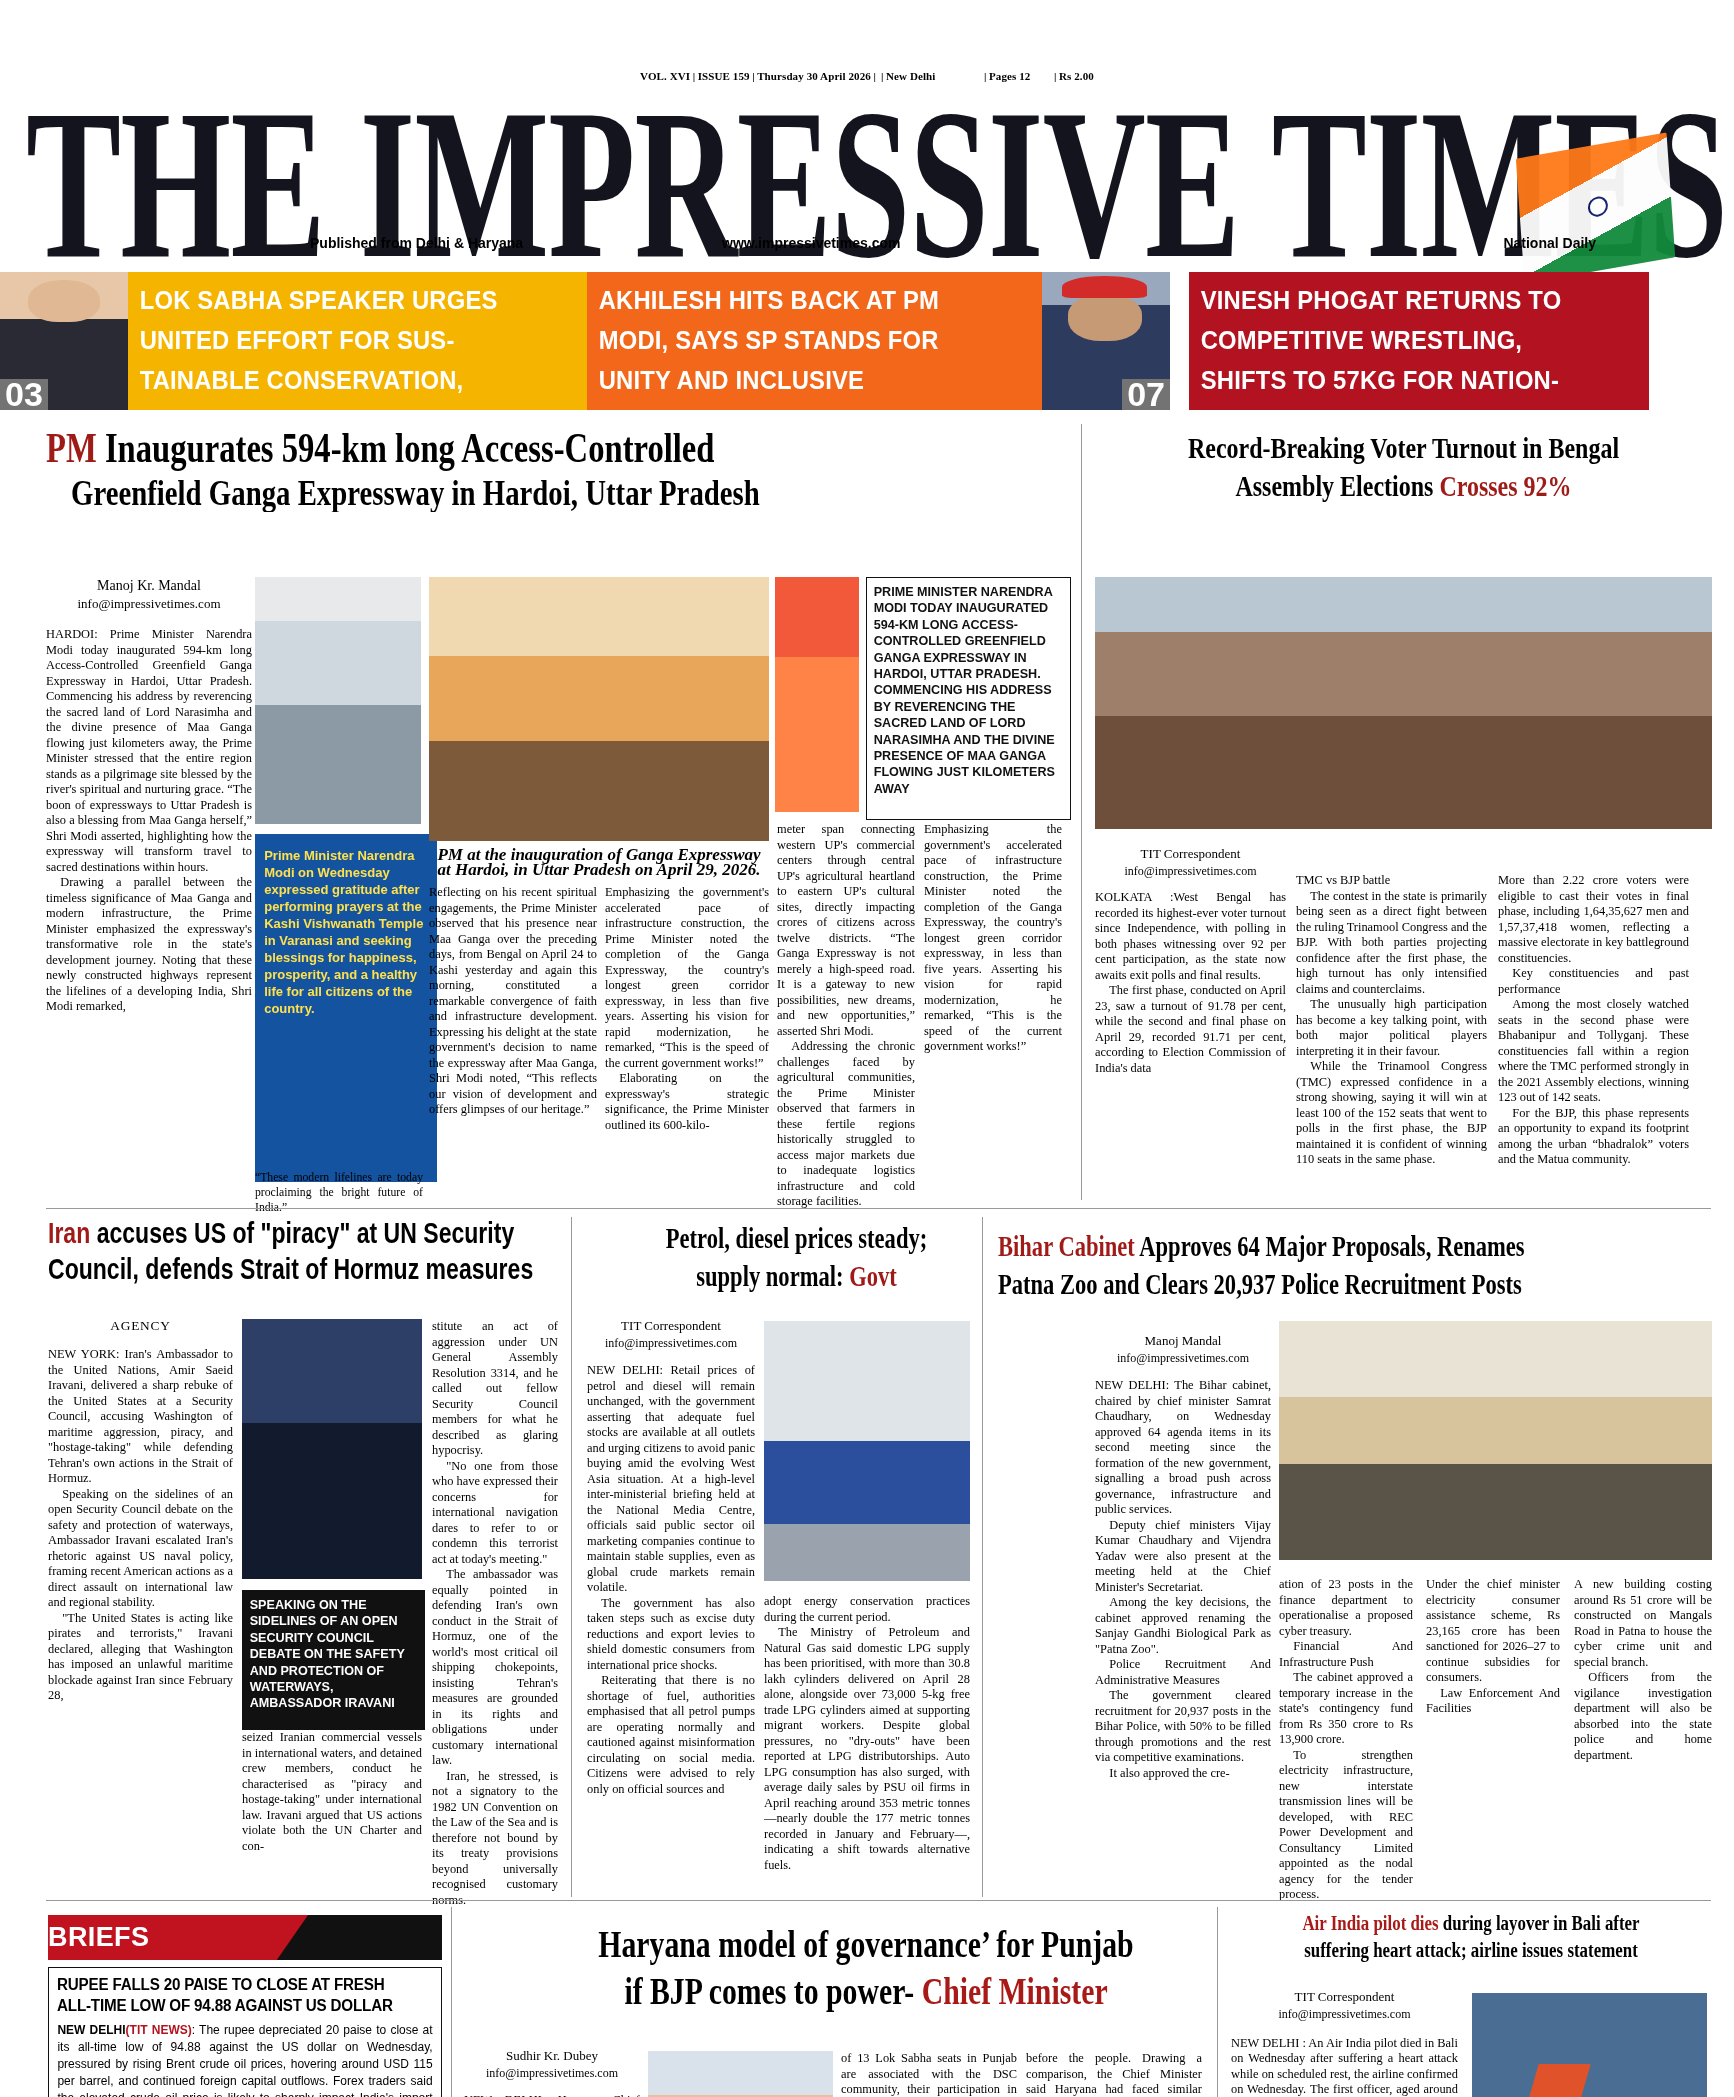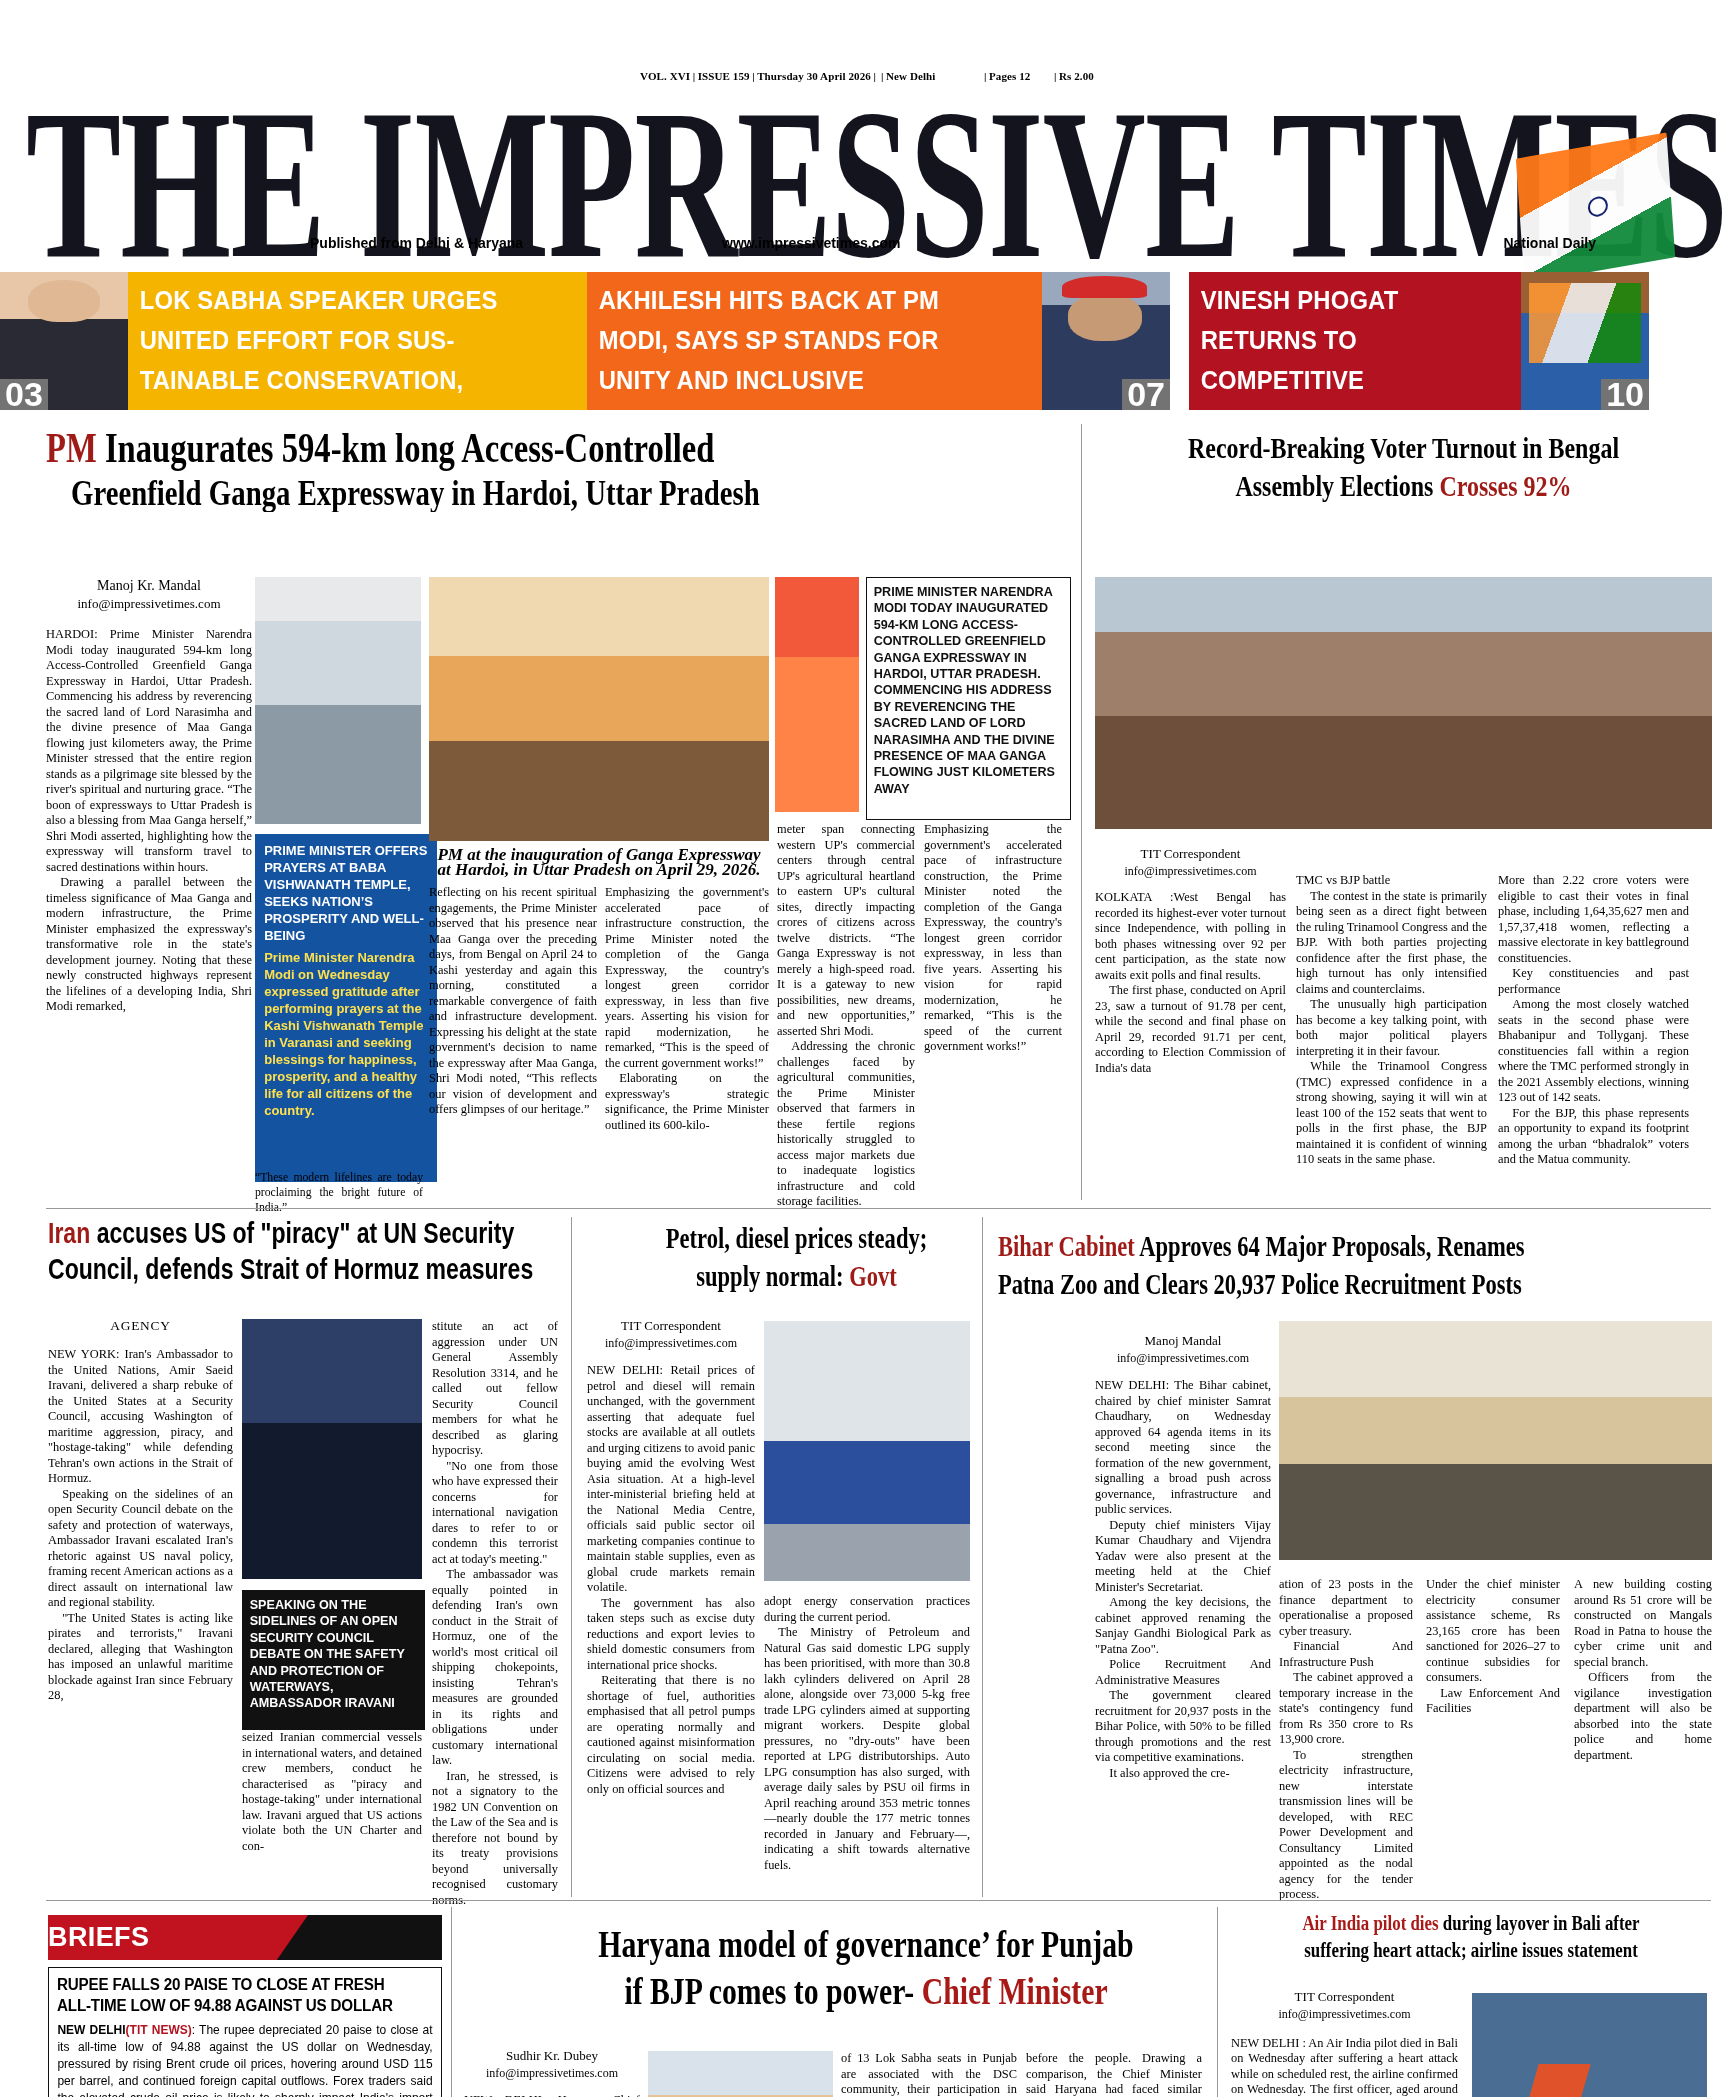--- a/index.html
+++ b/index.html
@@ -211,24 +211,20 @@
     <div class="bnr b2">
       <div class="txt">AKHILESH HITS BACK AT PM MODI, SAYS SP STANDS FOR UNITY AND INCLUSIVE DEVELOPMENT</div>
       <div class="ph right">
         <div class="portrait p-ak"></div>
         <div class="pagenum rt">07</div>
       </div>
     </div>
 
     <div class="bnr b3">
       <div class="txt">VINESH PHOGAT RETURNS TO COMPETITIVE WRESTLING, SHIFTS TO 57KG FOR NATION-</div>
-      <div class="ph right">
-        <div class="portrait p-vp"></div>
-        <div class="pagenum rt">10</div>
-      </div>
     </div>
   </div>
 
   <div class="hl" style="position:absolute;left:46px;top:428px;width:1015px;font-size:34px;">
     <span class="red">PM</span><span> Inaugurates 594-km long Access-Controlled</span>
   </div>
   <div class="hl" style="position:absolute;left:71px;top:474px;width:998px;font-size:30px;">Greenfield Ganga Expressway in Hardoi, Uttar Pradesh</div>
 
   <div class="rule" style="left:1081px;top:424px;width:1.3px;height:776px;background:#999;"></div>
 
@@ -240,21 +236,20 @@
   <div class="col" style="left:46px;top:577px;width:206px;">
     <div class="byline">Manoj Kr. Mandal</div>
     <div class="byline" style="font-size:13px;">info@impressivetimes.com</div>
     <div class="body" style="margin-top:15px;">
       <p class="first">HARDOI: Prime Minister Narendra Modi today inaugurated 594-km long Access-Controlled Greenfield Ganga Expressway in Hardoi, Uttar Pradesh. Commencing his address by reverencing the sacred land of Lord Narasimha and the divine presence of Maa Ganga flowing just kilometers away, the Prime Minister stressed that the entire region stands as a pilgrimage site blessed by the river's spiritual and nurturing grace. “The boon of expressways to Uttar Pradesh is also a blessing from Maa Ganga herself,” Shri Modi asserted, highlighting how the expressway will transform travel to sacred destinations within hours.</p>
       <p style="margin-top:0">Drawing a parallel between the timeless significance of Maa Ganga and modern infrastructure, the Prime Minister emphasized the expressway's transformative role in the state's development journey. Noting that these newly constructed highways represent the lifelines of a developing India, Shri Modi remarked,</p>
     </div>
   </div>
 
   <div class="bluebox" style="position:absolute;left:255px;top:834px;width:164px;height:331px;">
-    <div class="h">PRIME MINISTER OFFERS PRAYERS AT BABA VISHWANATH TEMPLE, SEEKS NATION’S PROSPERITY AND WELL-BEING</div>
     <div class="y">Prime Minister Narendra Modi on Wednesday expressed gratitude after performing prayers at the Kashi Vishwanath Temple in Varanasi and seeking blessings for happiness, prosperity, and a healthy life for all citizens of the country.</div>
   </div>
   <div class="body" style="position:absolute;left:255px;top:1170px;width:168px;font-size:11.7px;line-height:15px;">“These modern lifelines are today proclaiming the bright future of India.”</div>
 
   <div class="photo im-modi" style="position:absolute;left:255px;top:577px;width:166px;height:247px;"></div>
 
   <div class="photo im-ganga" style="position:absolute;left:429px;top:577px;width:340px;height:264px;"></div>
   <div class="caption" style="position:absolute;left:429px;top:847px;width:340px;">PM at the inauguration of Ganga Expressway at Hardoi, in Uttar Pradesh on April 29, 2026.</div>
 
   <div class="photo" style="position:absolute;left:775px;top:577px;width:84px;height:235px;background:linear-gradient(180deg,#f2593a 0 34%,#ff8246 34% 100%);"></div>

